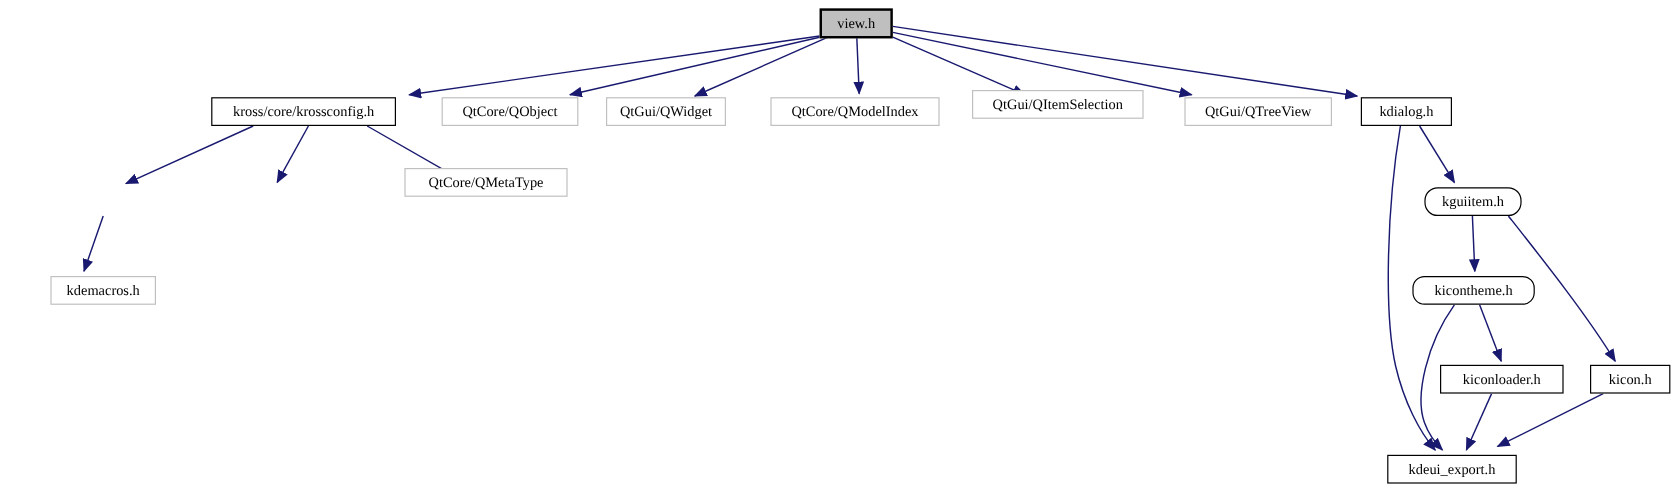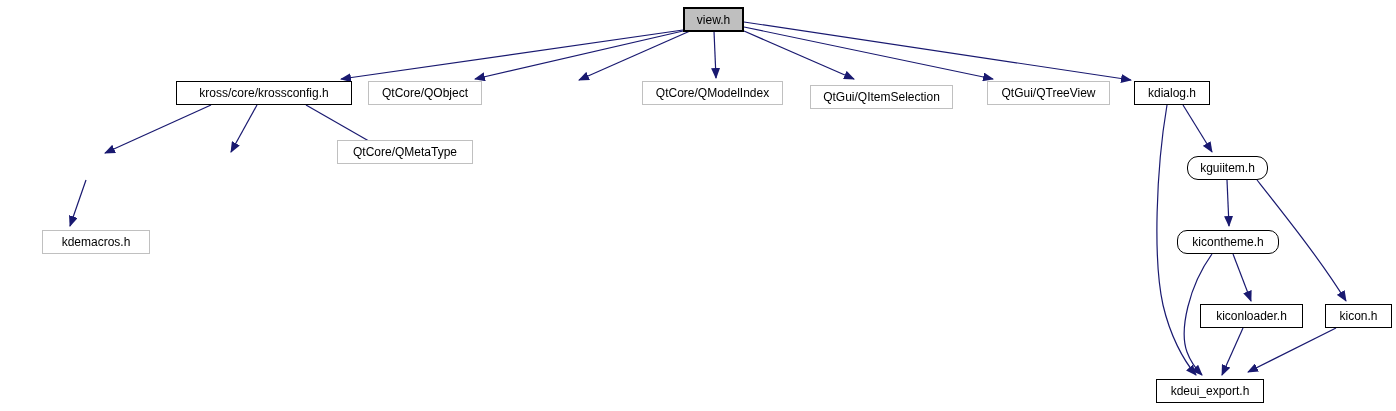--- a/index.html
+++ b/index.html
@@ -1,20 +1,20 @@
 <!DOCTYPE html>
 <html><head>
 <meta charset="utf-8">
 <style>
   html,body{margin:0;padding:0;background:#ffffff;}
   #canvas{
     position:relative;
     width:1396px;height:411px;
     background:#ffffff;
-    font-family:Liberation Sans, sans-serif;
+    font-family:Liberation Serif, serif;
     overflow:hidden;
   }
   #edges{position:absolute;left:0;top:0;width:1396px;height:411px;}
   .node{
     position:absolute;
     box-sizing:border-box;
     background:#ffffff;
     border:1px solid #000000;
     display:flex;align-items:center;justify-content:center;
     font-size:12px;color:#000000;
@@ -52,31 +52,32 @@
     <path class="edge" d="M1227,180 L1229,226" marker-end="url(#arrow)"></path>
     <path class="edge" d="M1257,180 C1287,218 1322,262 1346,301" marker-end="url(#arrow)"></path>
     <path class="edge" d="M1233,254 L1251,301" marker-end="url(#arrow)"></path>
     <path class="edge" d="M1212,254 C1189,286 1179,330 1187,352 C1191,363 1197,370 1202,375" marker-end="url(#arrow)"></path>
     <path class="edge" d="M1243,328 L1222,375" marker-end="url(#arrow)"></path>
     <path class="edge" d="M1336,328 L1248,372" marker-end="url(#arrow)"></path>
   </svg>
 
   <div class="node selected" style="left:683px;top:7px;width:61px;height:25px;">view.h</div>
 
-  <div class="node" style="left:176px;top:81px;width:176px;height:24px;">kross/core/krossconfig.h</div>
+  <div class="node" style="left:176px;top:81px;width:154px;height:24px;">kross/core/krossconfig.h</div>
   <div class="node plain" style="left:368px;top:81px;width:114px;height:24px;">QtCore/QObject</div>
+  <div class="node plain" style="left:505px;top:81px;width:100px;height:24px;">QtGui/QWidget</div>
   <div class="node plain" style="left:642px;top:81px;width:141px;height:24px;">QtCore/QModelIndex</div>
-  <div class="node plain" style="left:810px;top:85px;width:143px;height:24px;">QtGui/QItemSelection</div>
+  <div class="node plain" style="left:810px;top:75px;width:143px;height:24px;">QtGui/QItemSelection</div>
   <div class="node plain" style="left:987px;top:81px;width:123px;height:24px;">QtGui/QTreeView</div>
   <div class="node" style="left:1134px;top:81px;width:76px;height:24px;">kdialog.h</div>
 
   <div class="node plain" style="left:337px;top:140px;width:136px;height:24px;">QtCore/QMetaType</div>
   <div class="node" style="left:1187px;top:156px;width:81px;height:24px;border-radius:11px;">kguiitem.h</div>
 
-  <div class="node plain" style="left:42px;top:230px;width:108px;height:24px;">kdemacros.h</div>
+  <div class="node plain" style="left:42px;top:230px;width:88px;height:24px;">kdemacros.h</div>
   <div class="node" style="left:1177px;top:230px;width:102px;height:24px;border-radius:10px;">kicontheme.h</div>
 
   <div class="node" style="left:1200px;top:304px;width:103px;height:24px;">kiconloader.h</div>
   <div class="node" style="left:1325px;top:304px;width:67px;height:24px;">kicon.h</div>
 
   <div class="node" style="left:1156px;top:379px;width:108px;height:24px;">kdeui_export.h</div>
 
 </div>
 
 </body></html>

